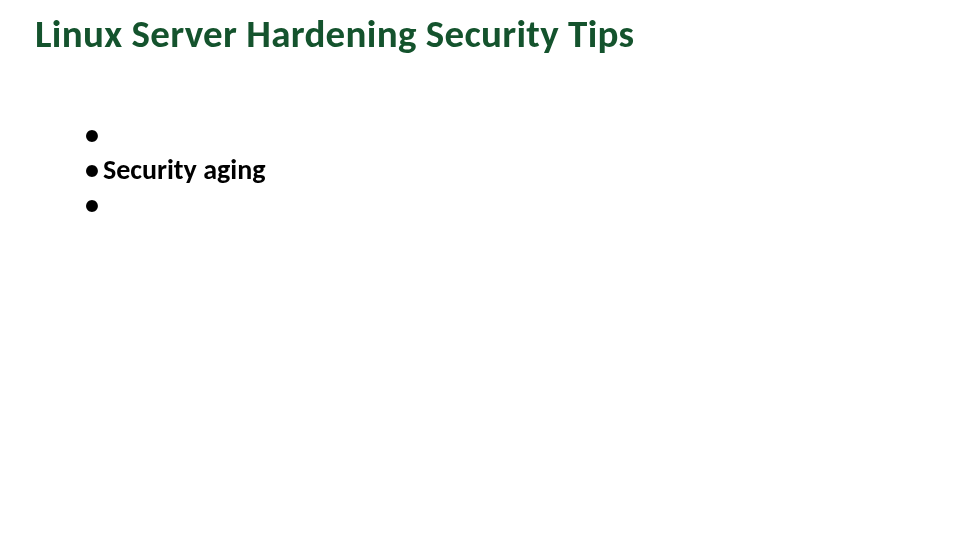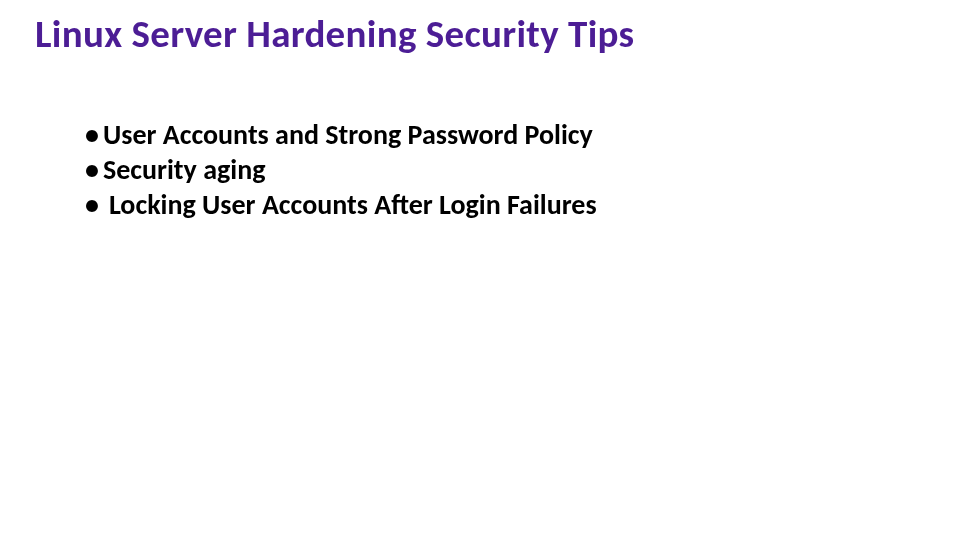--- a/index.html
+++ b/index.html
@@ -15,21 +15,21 @@
       overflow: hidden;
     }
     .slide {
       width: 100%;
       height: 100%;
       padding: 10px 35px;
     }
     .title {
       font-size: 39px;
       font-weight: bold;
-      color: #4c1d95;
+      color: #14532d;
       margin-bottom: 60px;
       letter-spacing: 0.3px;
     }
     .bullets {
       padding-left: 50px;
     }
     .bullet-item {
       font-size: 28px;
       font-weight: bold;
       color: #000000;
@@ -46,24 +46,22 @@
     }
   </style>
 </head>
 <body>
 
 <div class="slide">
   <h1 class="title">Linux Server Hardening Security Tips</h1>
   <div class="bullets">
     <div class="bullet-item">
       <span class="bullet-marker">•</span>
-      <span>User Accounts and Strong Password Policy</span>
     </div>
     <div class="bullet-item">
       <span class="bullet-marker">•</span>
       <span>Security aging</span>
     </div>
     <div class="bullet-item spaced">
       <span class="bullet-marker">•</span>
-      <span>Locking User Accounts After Login Failures</span>
     </div>
   </div>
 </div>
 
 </body></html>

